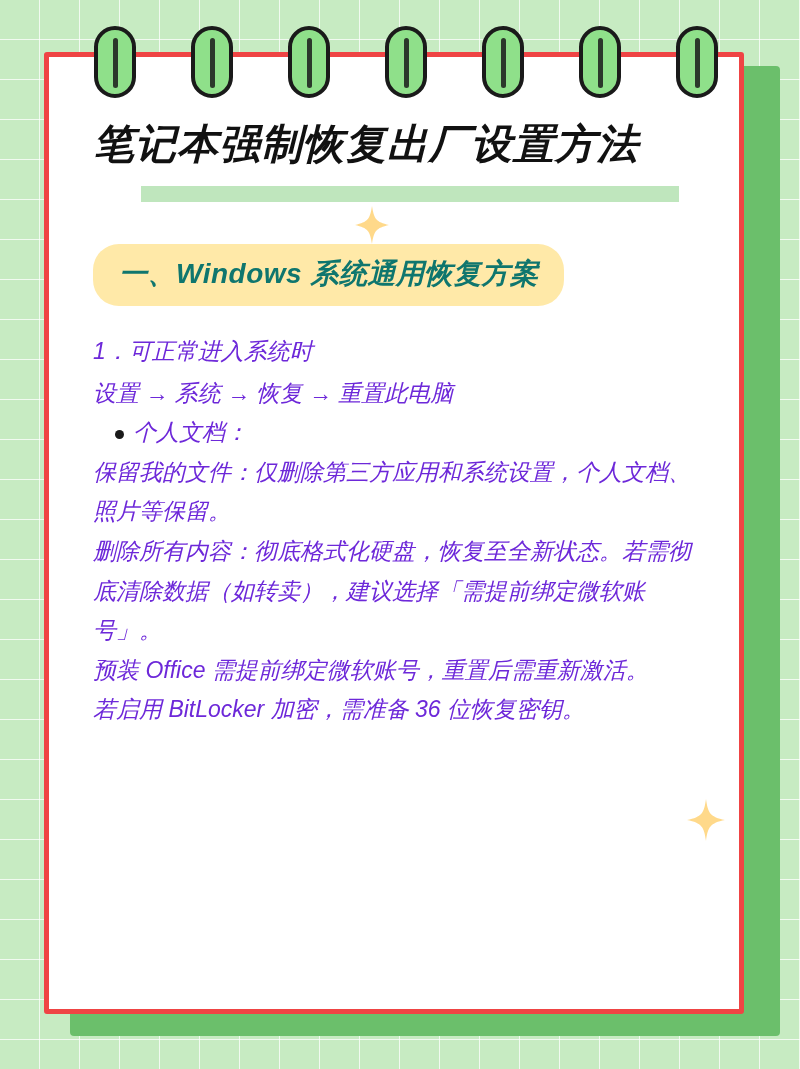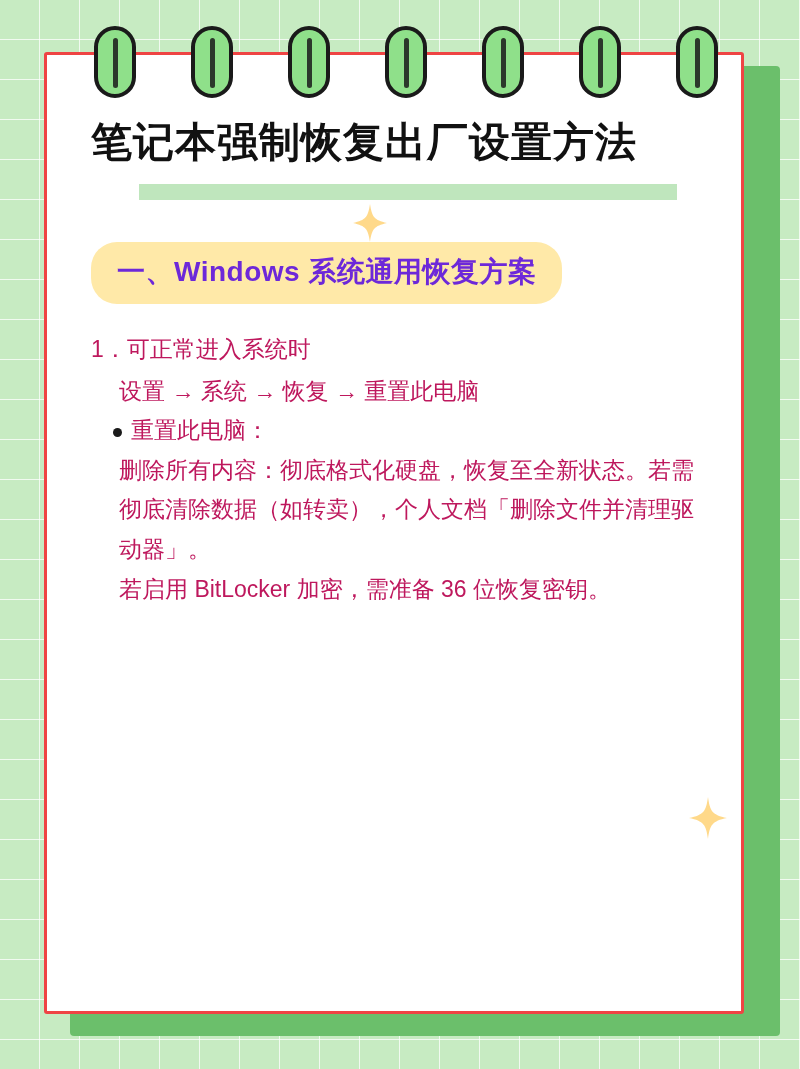--- a/index.html
+++ b/index.html
@@ -39,23 +39,24 @@
   }
 
   
   .paper {
     position: absolute;
     left: 44px;
     top: 52px;
     width: 700px;
     height: 962px;
     background: #ffffff;
-    border: 3px solid #ef4444;
+    border: 5px solid #ef4444;
     border-radius: 3px;
     box-sizing: border-box;
+    font-style: italic;
   }
 
   
   .rings {
     position: absolute;
     left: 44px;
     top: 26px;
     width: 700px;
     height: 74px;
     pointer-events: none;
@@ -121,28 +122,28 @@
     height: 38px;
     color: #ffd98a;
   }
   .section-pill {
     display: inline-block;
     background: #ffe9a8;
     border-radius: 26px;
     padding: 11px 26px 13px 26px;
     font-size: 28px;
     font-weight: 700;
-    color: #6d28d9;
+    color: #0f766e;
     letter-spacing: 0.5px;
   }
 
   .body-text {
     margin-top: 26px;
     font-size: 23px;
-    color: #be185d;
+    color: #6d28d9;
     line-height: 1.72;
   }
   .step {
     font-size: 23px;
     margin-bottom: 2px;
   }
   .bullet {
     padding-left: 40px;
     position: relative;
   }
@@ -151,21 +152,20 @@
     position: absolute;
     left: 22px;
     top: 17px;
     width: 9px;
     height: 9px;
     background: #1a1a1a;
     border-radius: 50%;
   }
   .para {
     font-size: 23px;
-    margin-left: 28px;
   }
 
   .sparkle-right {
     position: absolute;
     right: 14px;
     top: 742px;
     width: 38px;
     height: 42px;
     color: #ffd98a;
   }
@@ -187,22 +187,24 @@
         <svg viewBox="0 0 34 38" width="34" height="38" aria-hidden="true">
           <path d="M17 0 C19 13 21 16 34 19 C21 22 19 25 17 38 C15 25 13 22 0 19 C13 16 15 13 17 0 Z" fill="#ffd98a"></path>
         </svg>
       </span>
       <span class="section-pill">一、Windows 系统通用恢复方案</span>
     </div>
 
     <div class="body-text">
       <div class="step">1．可正常进入系统时</div>
       <div class="para">设置 → 系统 → 恢复 → 重置此电脑</div>
-      <div class="bullet">重置此电脑：</div>
-      <div class="para">删除所有内容：彻底格式化硬盘，恢复至全新状态。若需彻底清除数据（如转卖），个人文档「删除文件并清理驱动器」。</div>
+      <div class="bullet">个人文档：</div>
+      <div class="para">保留我的文件：仅删除第三方应用和系统设置，个人文档、照片等保留。</div>
+      <div class="para">删除所有内容：彻底格式化硬盘，恢复至全新状态。若需彻底清除数据（如转卖），建议选择「需提前绑定微软账号」。</div>
+      <div class="para">预装 Office 需提前绑定微软账号，重置后需重新激活。</div>
       <div class="para">若启用 BitLocker 加密，需准备 36 位恢复密钥。</div>
     </div>
   </div>
 
   <span class="sparkle-right">
     <svg viewBox="0 0 38 42" width="38" height="42" aria-hidden="true">
       <path d="M19 0 C21 14 23 18 38 21 C23 24 21 28 19 42 C17 28 15 24 0 21 C15 18 17 14 19 0 Z" fill="#ffd98a"></path>
     </svg>
   </span>
 </div>

